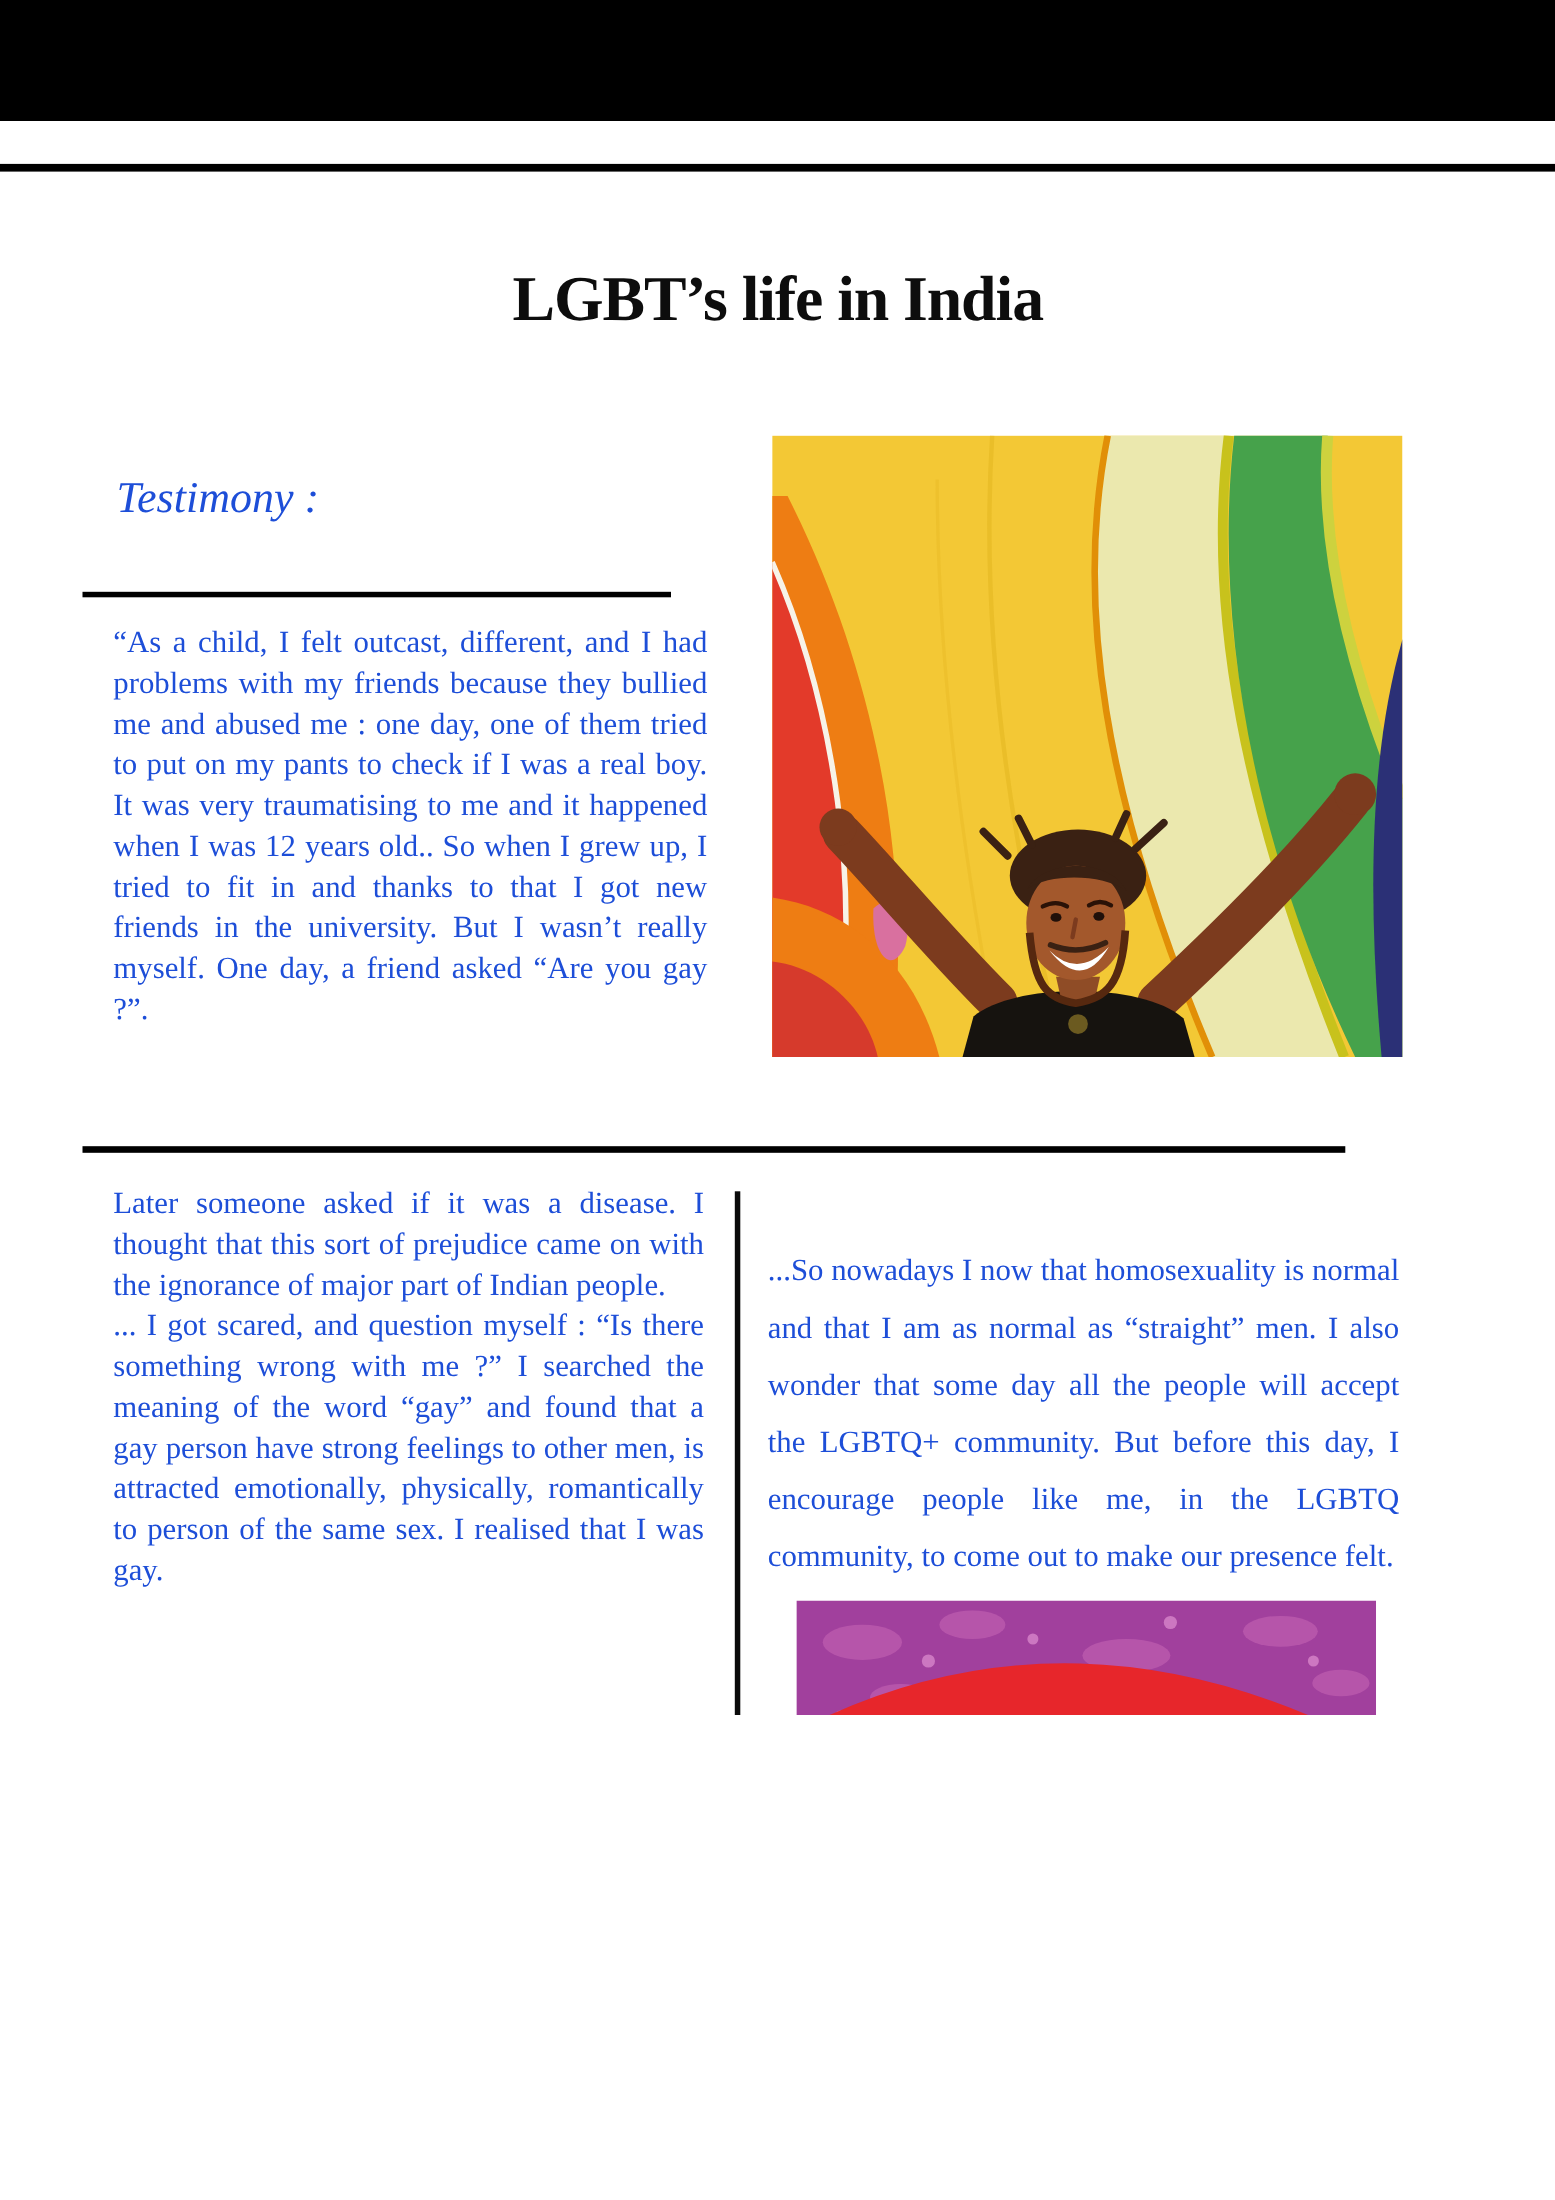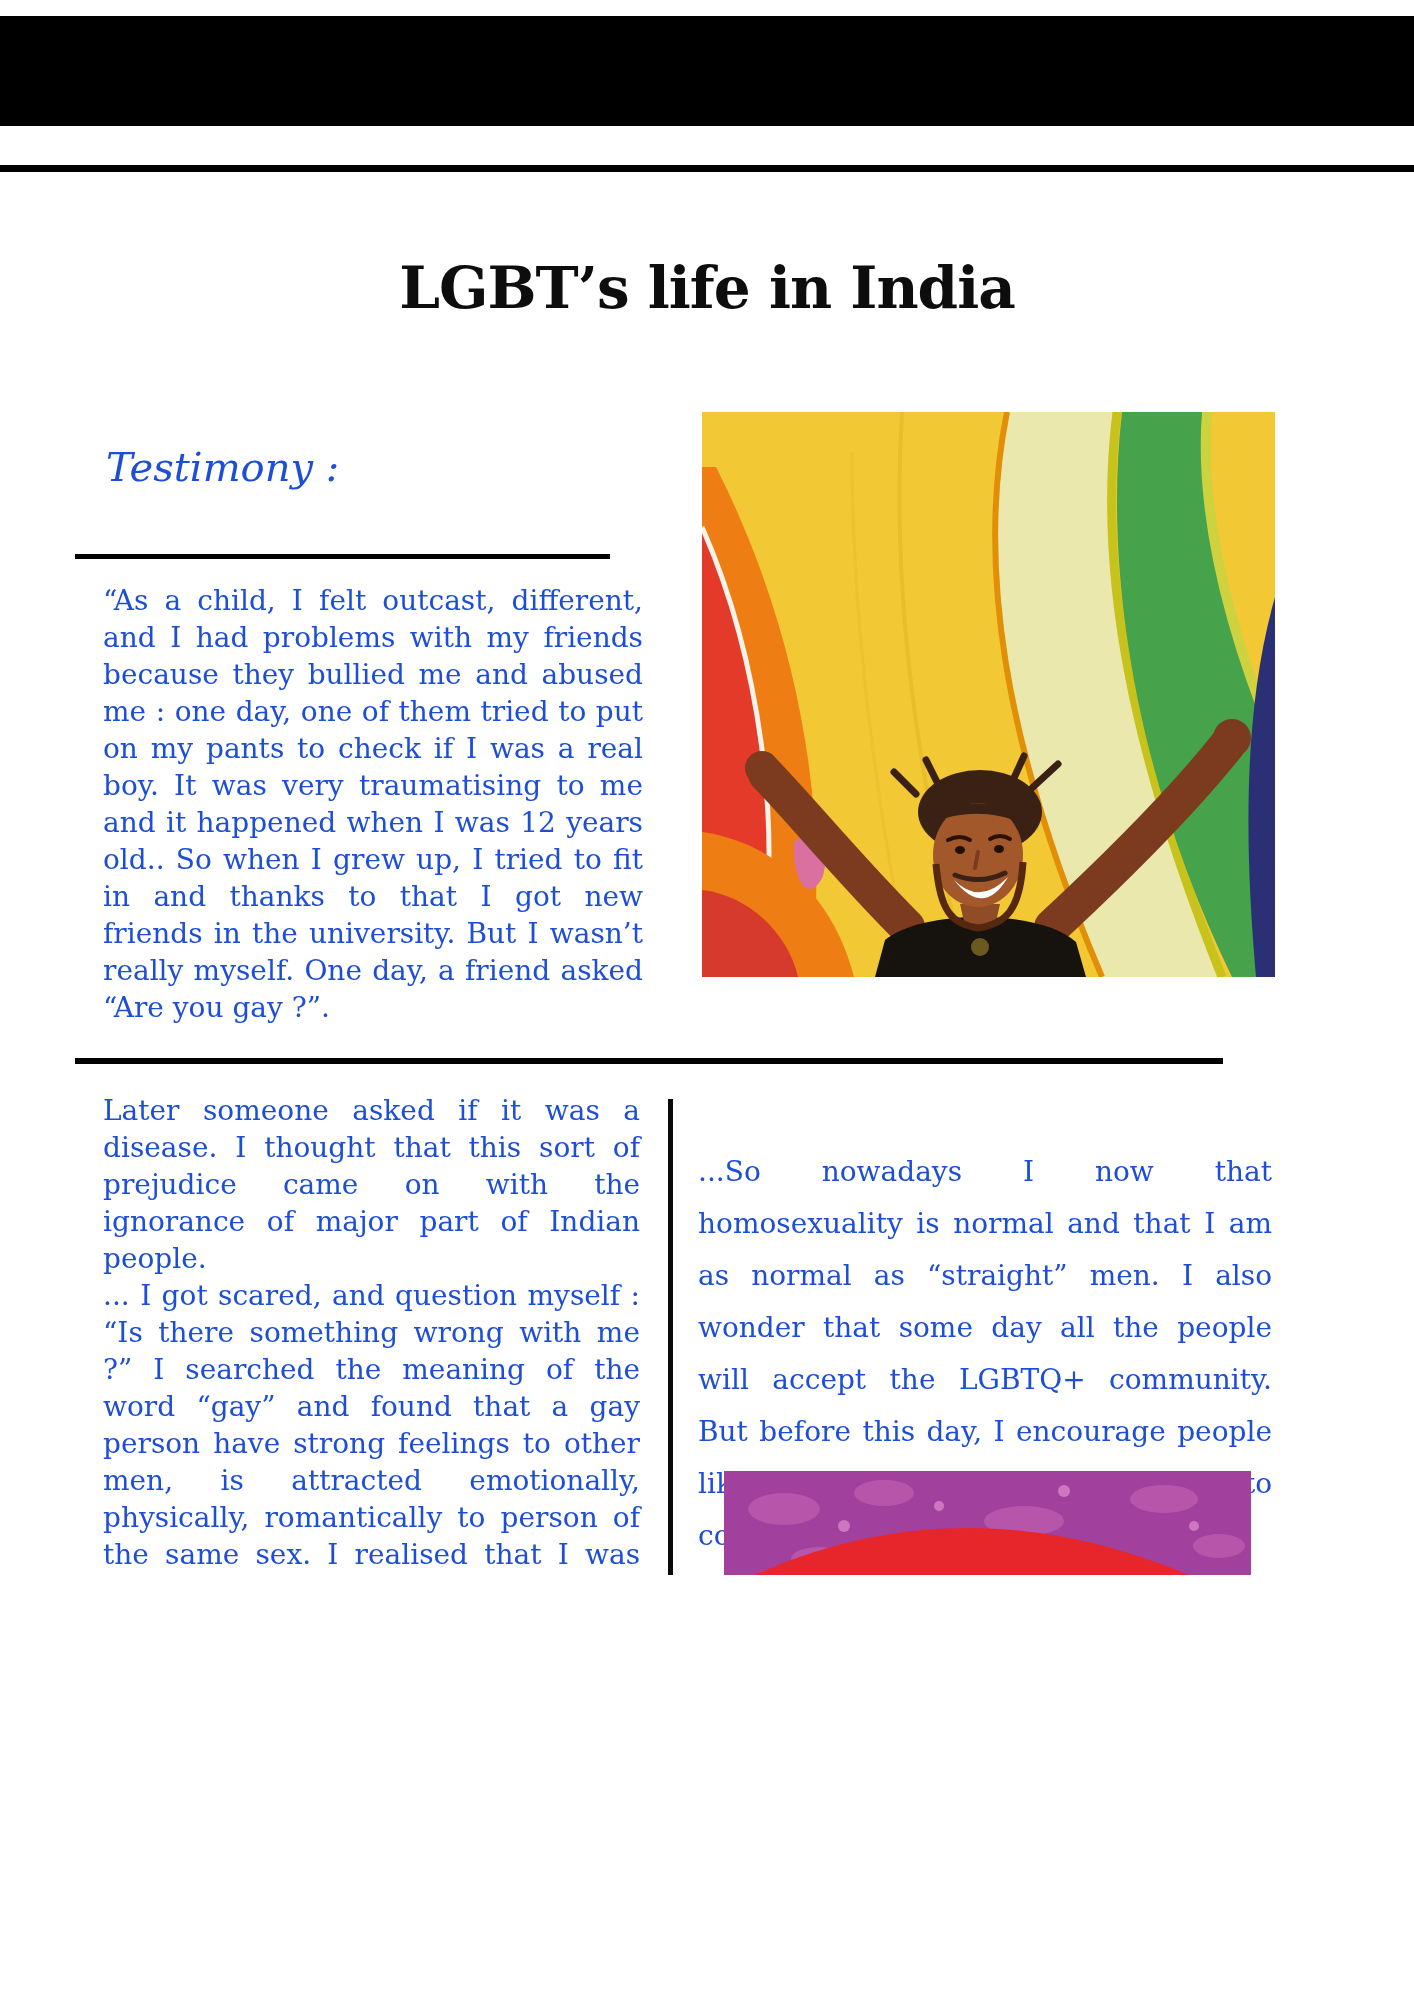--- a/index.html
+++ b/index.html
@@ -2,24 +2,25 @@
 <html><head>
 <meta charset="utf-8">
 <style>
   * { margin: 0; padding: 0; box-sizing: border-box; }
   html, body { background: #ffffff; }
   body { font-family: "DejaVu Serif", "Liberation Serif", serif; }
   .page {
     position: relative;
     width: 1414px;
     height: 1559px;
-    margin: 16px auto;
+    margin: 0 auto;
     background: #ffffff;
     overflow: hidden;
     color: #1d1d1b;
+    font-family: Liberation Serif, serif;
   }
   .header-bar {
     position: absolute; left: 0; top: 0;
     width: 1414px; height: 110px;
     background: #000000;
   }
   .top-rule {
     position: absolute; left: 0; top: 149px;
     width: 1414px; height: 7px;
     background: #000000;

